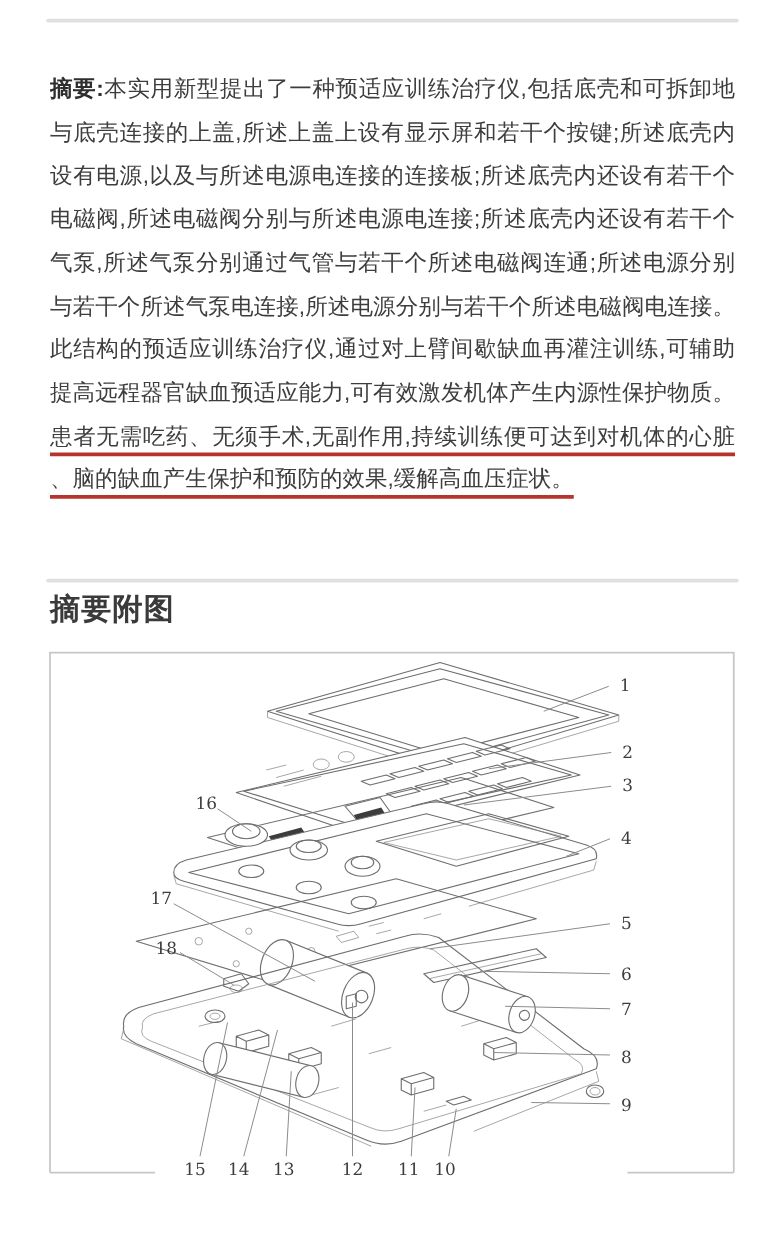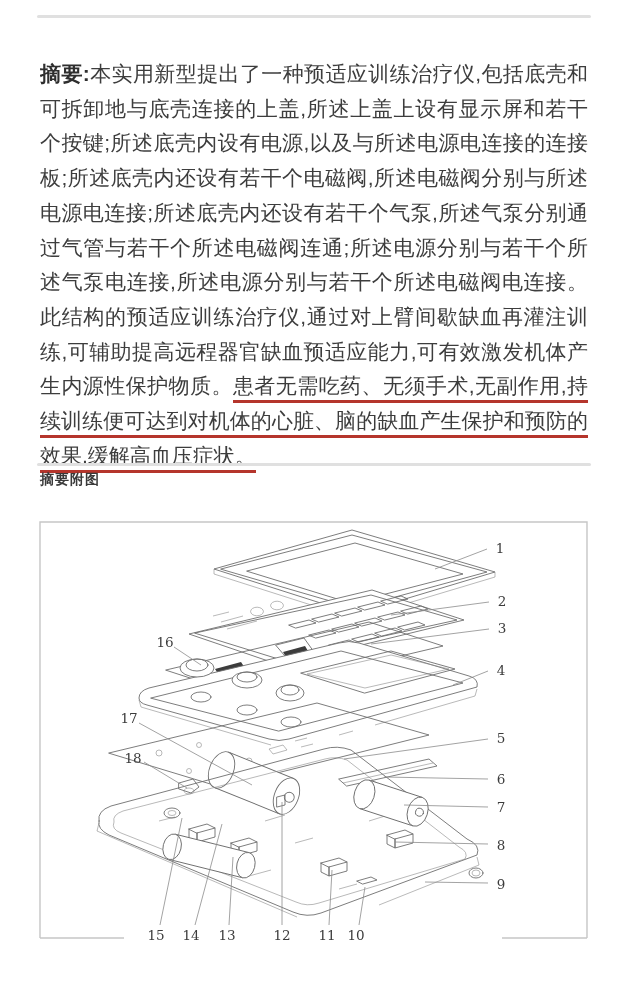--- a/index.html
+++ b/index.html
@@ -6,31 +6,31 @@
   .page{
     position:relative;width:626px;height:988px;margin:0 auto;
     background:#ffffff;overflow:hidden;
     font-family:"Liberation Sans",sans-serif;
   }
   .divider{position:absolute;left:37px;right:35px;height:3px;background:#e0e0e0;border-radius:2px;}
   .divider.top{top:15px;}
   .divider.mid{top:463px;}
   .abstract{
     position:absolute;top:36px;left:40px;width:548px;max-height:424px;overflow:hidden;
-    font-size:21px;line-height:34.7px;color:#3d3d3d;
+    font-size:18px;line-height:34.7px;color:#3d3d3d;
     text-align:justify;line-break:anywhere;letter-spacing:0;
   }
   .abstract .abs-label{font-weight:bold;color:#2e2e2e;}
   .abstract .underlined{
     border-bottom:3px solid #b5352c;
     padding-bottom:3px;
   }
   .fig-heading{
     position:absolute;top:471px;left:40px;margin:0;
-    font-size:14px;font-weight:bold;color:#3a3a3a;letter-spacing:1px;
+    font-size:24px;font-weight:bold;color:#3a3a3a;letter-spacing:1px;
   }
   .figure-box{position:absolute;top:521px;left:39px;width:549px;height:432px;}
   .figure-box svg{display:block;}
   .ln{stroke:#6e6e6e;stroke-width:.9;fill:none;stroke-linejoin:round;stroke-linecap:round;}
   .lnw{stroke:#6e6e6e;stroke-width:.9;fill:#ffffff;stroke-linejoin:round;}
   .thin{stroke:#8a8a8a;stroke-width:.6;fill:none;}
   .dark{fill:#3c3c3c;stroke:none;}
   .frame{stroke:#c6c6c6;stroke-width:1.4;fill:none;}
   .callout-line{stroke:#8c8c8c;stroke-width:.8;}
   .callout-num{font-family:"DejaVu Serif",serif;font-size:13.5px;fill:#3c3c3c;}

